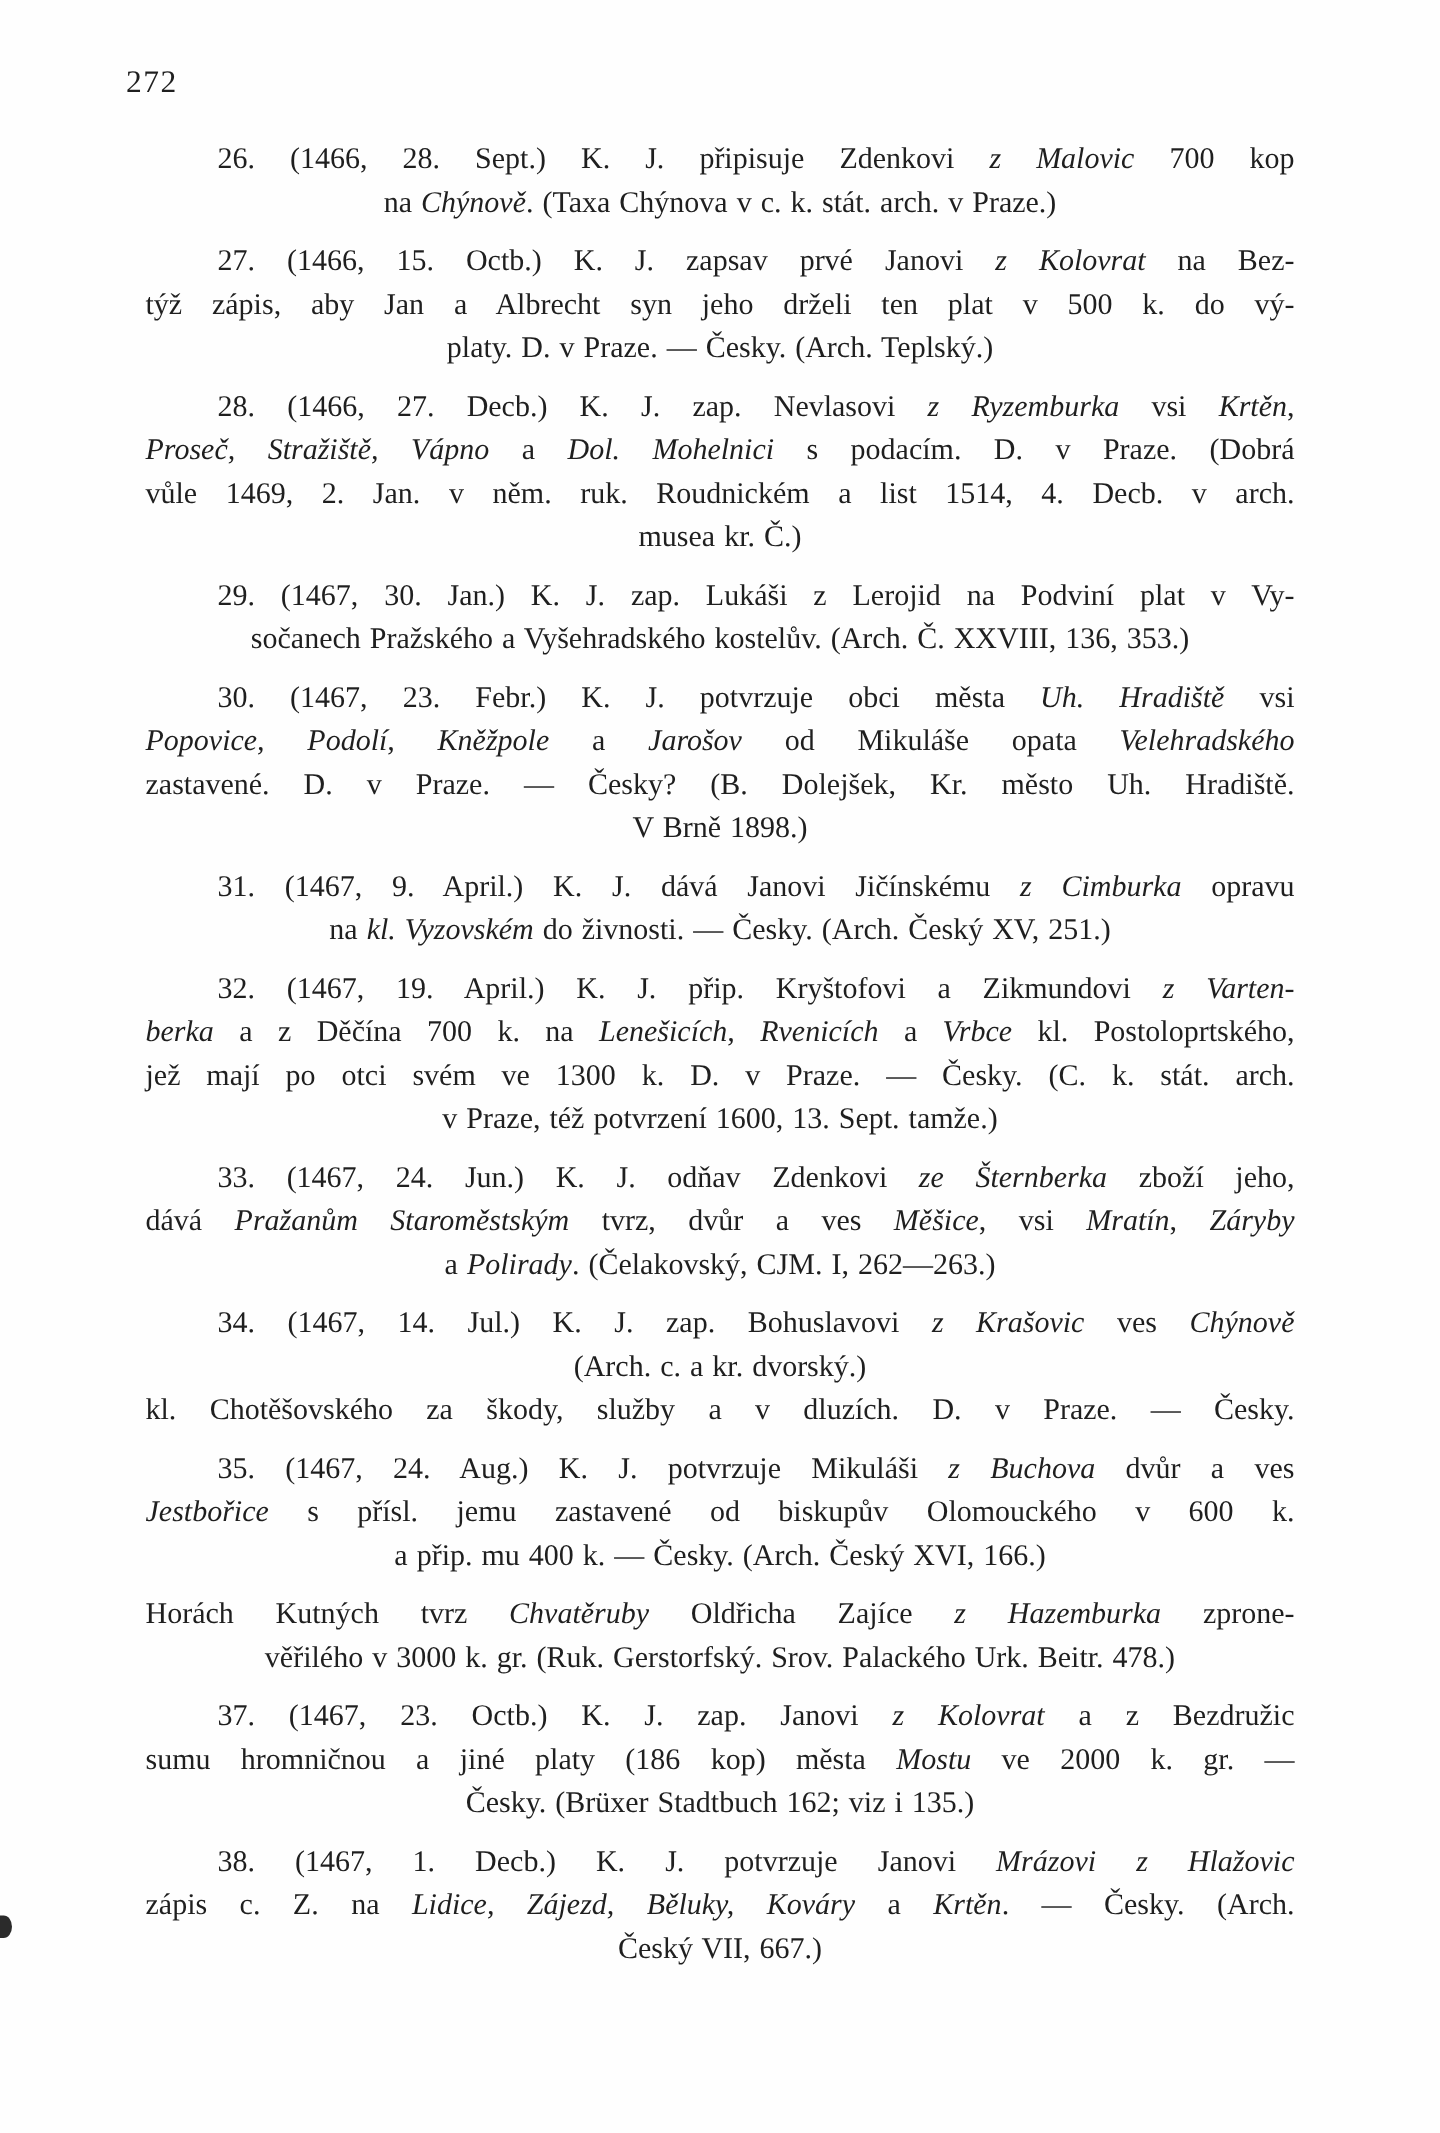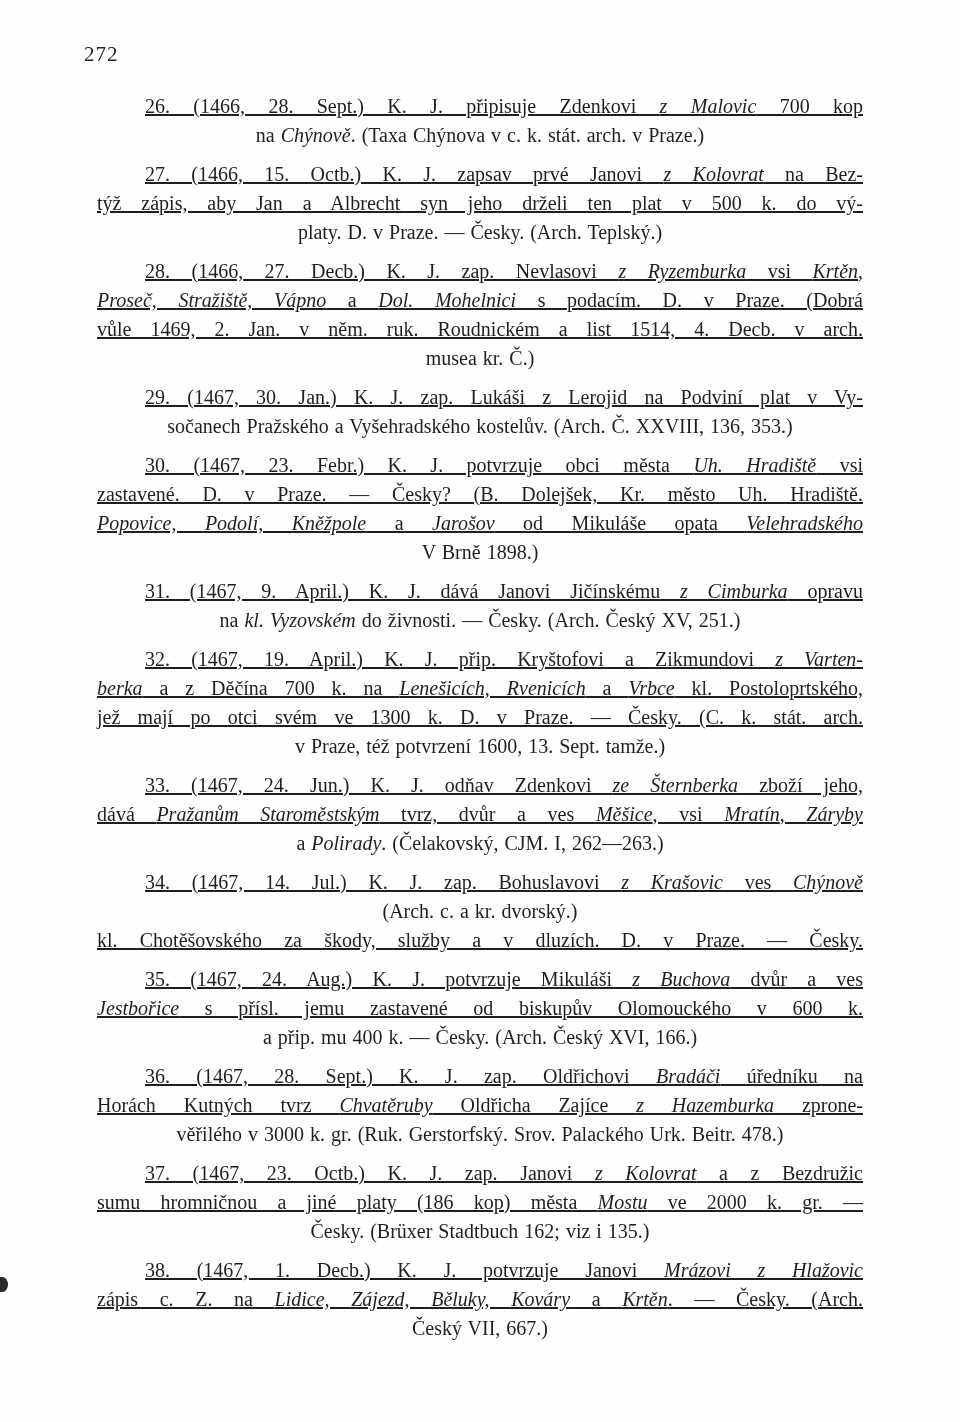--- a/index.html
+++ b/index.html
@@ -41,21 +41,20 @@
   }
   .line {
     display: block;
     text-align: center;
     white-space: normal;
     word-spacing: 1px;
   }
   .line.just {
     text-align: justify;
     text-align-last: justify;
-    text-decoration: underline;
   }
   .line.indent {
     padding-left: 48px;
   }
   .it {
     font-style: italic;
   }
   .scan-artifact {
     position: absolute;
     left: 0;
@@ -86,22 +85,22 @@
         <span class="line just"><span class="it">Proseč, Stražiště, Vápno</span><span> a </span><span class="it">Dol. Mohelnici</span><span> s podacím. D. v Praze. (Dobrá</span></span>
         <span class="line just"><span>vůle 1469, 2. Jan. v něm. ruk. Roudnickém a list 1514, 4. Decb. v arch.</span></span>
         <span class="line"><span>musea kr. Č.)</span></span>
       </p>
       <p class="entry">
         <span class="line indent just"><span>29. (1467, 30. Jan.) K. J. zap. Lukáši z Lerojid na Podviní plat v Vy-</span></span>
         <span class="line"><span>sočanech Pražského a Vyšehradského kostelův. (Arch. Č. XXVIII, 136, 353.)</span></span>
       </p>
       <p class="entry">
         <span class="line indent just"><span>30. (1467, 23. Febr.) K. J. potvrzuje obci města </span><span class="it">Uh. Hradiště</span><span> vsi</span></span>
+        <span class="line just"><span class="it">Popovice, Podolí, Kněžpole</span><span> a </span><span class="it">Jarošov</span><span> od Mikuláše opata </span><span class="it">Velehradského</span></span>
         <span class="line just"><span>zastavené. D. v Praze. — Česky? (B. Dolejšek, Kr. město Uh. Hradiště.</span></span>
-        <span class="line just"><span class="it">Popovice, Podolí, Kněžpole</span><span> a </span><span class="it">Jarošov</span><span> od Mikuláše opata </span><span class="it">Velehradského</span></span>
         <span class="line"><span>V Brně 1898.)</span></span>
       </p>
       <p class="entry">
         <span class="line indent just"><span>31. (1467, 9. April.) K. J. dává Janovi Jičínskému </span><span class="it">z Cimburka</span><span> opravu</span></span>
         <span class="line"><span>na </span><span class="it">kl. Vyzovském</span><span> do živnosti. — Česky. (Arch. Český XV, 251.)</span></span>
       </p>
       <p class="entry">
         <span class="line indent just"><span>32. (1467, 19. April.) K. J. přip. Kryštofovi a Zikmundovi </span><span class="it">z Varten-</span></span>
         <span class="line just"><span class="it">berka</span><span> a z Děčína 700 k. na </span><span class="it">Lenešicích, Rvenicích</span><span> a </span><span class="it">Vrbce</span><span> kl. Postoloprtského,</span></span>
         <span class="line just"><span>jež mají po otci svém ve 1300 k. D. v Praze. — Česky. (C. k. stát. arch.</span></span>
@@ -116,21 +115,20 @@
         <span class="line indent just"><span>34. (1467, 14. Jul.) K. J. zap. Bohuslavovi </span><span class="it">z Krašovic</span><span> ves </span><span class="it">Chýnově</span></span>
         <span class="line"><span>(Arch. c. a kr. dvorský.)</span></span>
         <span class="line just"><span>kl. Chotěšovského za škody, služby a v dluzích. D. v Praze. — Česky.</span></span>
       </p>
       <p class="entry">
         <span class="line indent just"><span>35. (1467, 24. Aug.) K. J. potvrzuje Mikuláši </span><span class="it">z Buchova</span><span> dvůr a ves</span></span>
         <span class="line just"><span class="it">Jestbořice</span><span> s přísl. jemu zastavené od biskupův Olomouckého v 600 k.</span></span>
         <span class="line"><span>a přip. mu 400 k. — Česky. (Arch. Český XVI, 166.)</span></span>
       </p>
       <p class="entry">
-        <span class="line indent just"><span>36. (1467, 28. Sept.) K. J. zap. Oldřichovi </span><span class="it">Bradáči</span><span> úředníku na</span></span>
         <span class="line just"><span>Horách Kutných tvrz </span><span class="it">Chvatěruby</span><span> Oldřicha Zajíce </span><span class="it">z Hazemburka</span><span> zprone-</span></span>
         <span class="line"><span>věřilého v 3000 k. gr. (Ruk. Gerstorfský. Srov. Palackého Urk. Beitr. 478.)</span></span>
       </p>
       <p class="entry">
         <span class="line indent just"><span>37. (1467, 23. Octb.) K. J. zap. Janovi </span><span class="it">z Kolovrat</span><span> a z Bezdružic</span></span>
         <span class="line just"><span>sumu hromničnou a jiné platy (186 kop) města </span><span class="it">Mostu</span><span> ve 2000 k. gr. —</span></span>
         <span class="line"><span>Česky. (Brüxer Stadtbuch 162; viz i 135.)</span></span>
       </p>
       <p class="entry">
         <span class="line indent just"><span>38. (1467, 1. Decb.) K. J. potvrzuje Janovi </span><span class="it">Mrázovi z Hlažovic</span></span>

